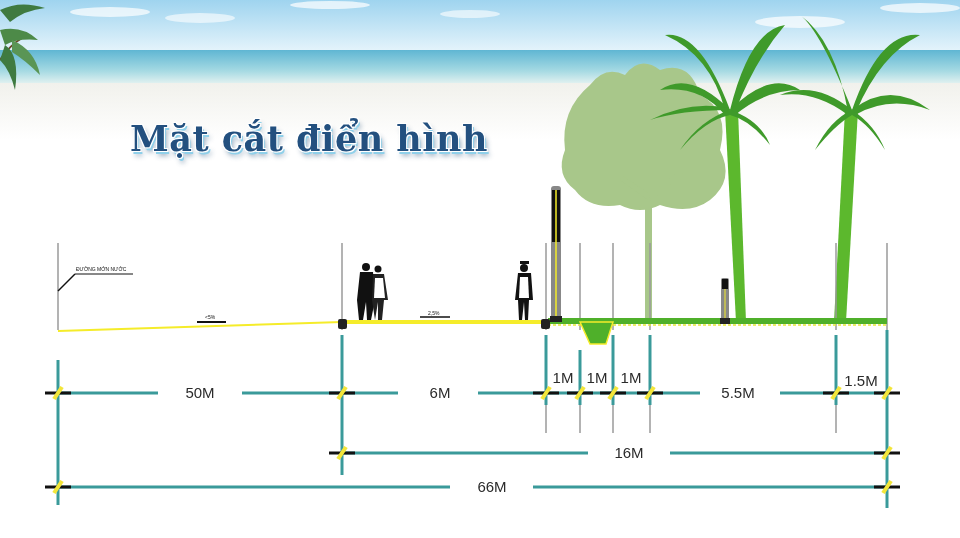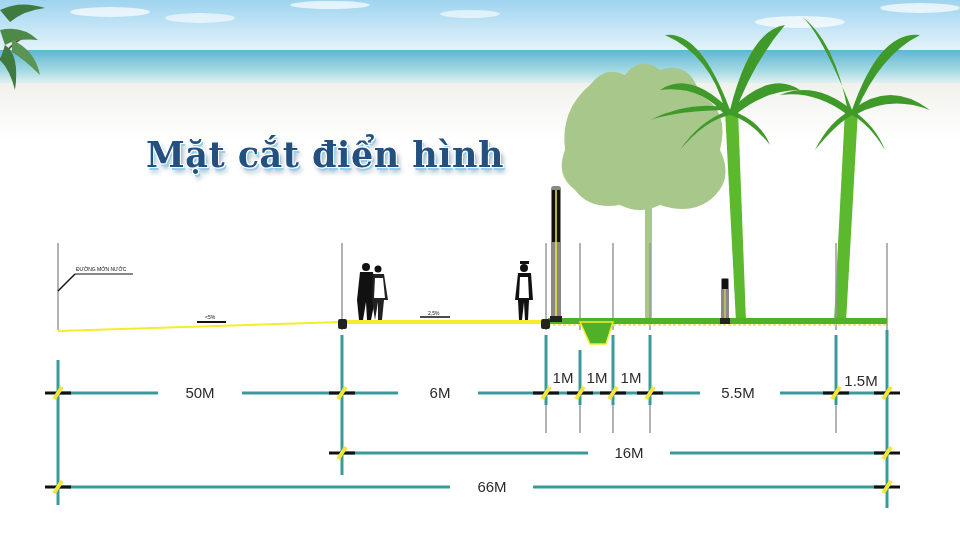--- a/index.html
+++ b/index.html
@@ -1,19 +1,19 @@
 <!DOCTYPE html>
 <html><head>
 <meta charset="utf-8">
 <style>
   html, body { margin: 0; padding: 0; }
   body { width: 960px; height: 538px; position: relative; overflow: hidden; background: #ffffff; font-family: "Liberation Sans", sans-serif; }
   .bg { position: absolute; left: 0; top: 0; width: 960px; height: 140px; }
   .title {
-    position: absolute; left: 130px; top: 118px; margin: 16px;
+    position: absolute; left: 130px; top: 118px; margin: 0;
     font-family: "DejaVu Serif", serif; font-weight: bold; font-size: 35px; letter-spacing: 0.5px;
     color: #23507f;
     text-shadow: -1px -1px 0 #ffffff, 1px -1px 0 #ffffff, -1px 1px 0 #ffffff, 1px 1px 0 #ffffff, 2px 3px 0 #8fd0ea, 3px 5px 5px rgba(40,80,120,0.45);
   }
   svg.scene { position: absolute; left: 0; top: 0; }
   .dim-label { font-family: "Liberation Sans", sans-serif; font-size: 15px; fill: #2b2b2b; }
   .small-label { font-family: "Liberation Sans", sans-serif; font-size: 5px; fill: #111; }
 </style>
 </head>
 <body>

